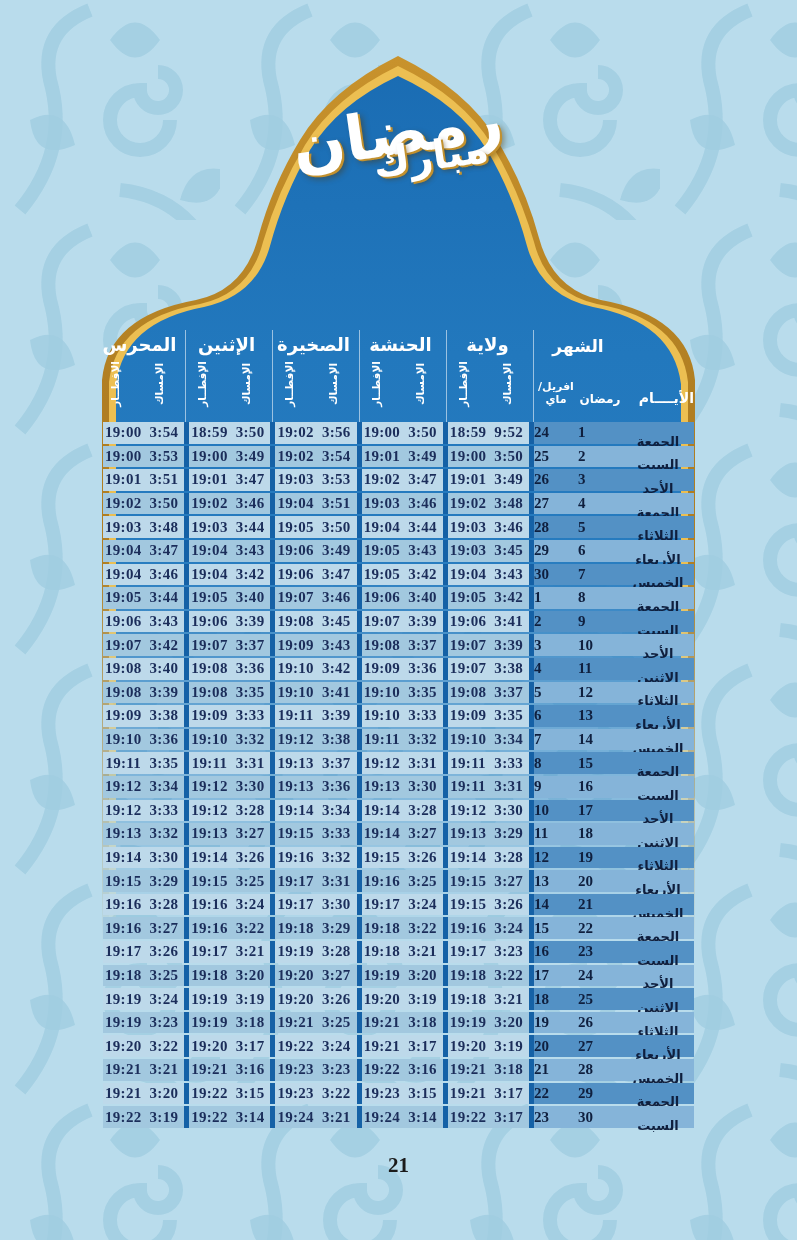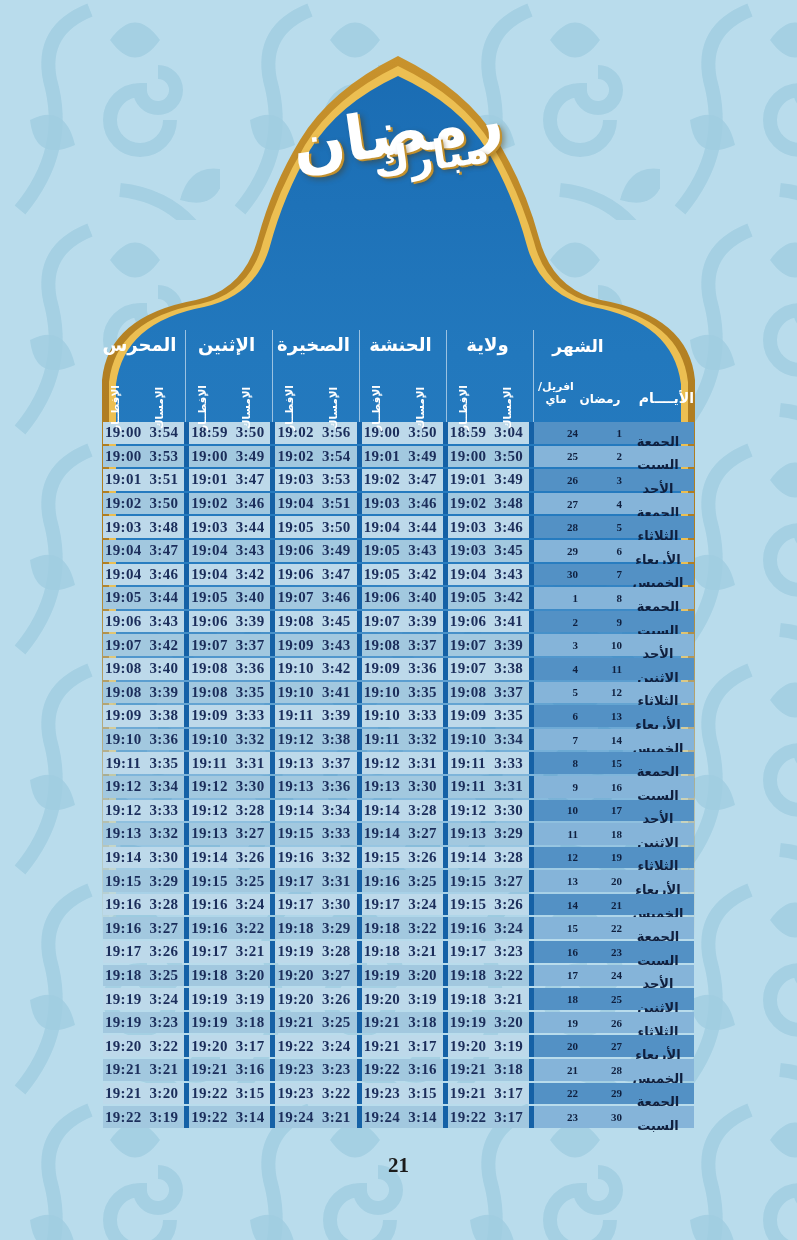--- a/index.html
+++ b/index.html
@@ -22,32 +22,32 @@
 
   
   .ttable{position:absolute;left:103px;top:330px;width:591px;direction:rtl;}
   .thead{position:relative;height:92px;display:flex;flex-direction:row;color:#fff;}
   .dg-head{position:relative;width:160px;flex:0 0 160px;}
   .dg-head .ayam{position:absolute;right:0;width:72px;bottom:16px;font-size:14px;font-weight:bold;}
   .dg-head .shahr{position:absolute;left:0;width:88px;top:6px;text-align:center;font-size:17px;font-weight:bold;}
   .dg-head .rlbl{position:absolute;left:44px;width:44px;bottom:16px;text-align:center;font-size:12px;font-weight:bold;}
   .dg-head .albl{position:absolute;left:-2px;width:48px;bottom:16px;text-align:center;font-size:11px;font-weight:bold;}
   .sep-h{width:5px;flex:0 0 5px;border-right:1px solid rgba(255,255,255,.55);}
-  .city-head{width:81px;flex:1 1 81px;display:flex;flex-direction:column;align-items:stretch;gap:24px;}
+  .city-head{width:81px;flex:1 1 81px;display:flex;flex-direction:column;align-items:stretch;}
   .city-name{text-align:center;font-size:18px;font-weight:bold;padding-top:4px;}
   .vlabels{flex:1;display:flex;flex-direction:row;}
   .vbox{flex:1;display:flex;align-items:center;justify-content:center;height:58px;}
   .vbox span{transform:rotate(-90deg);white-space:nowrap;font-size:10.5px;font-weight:bold;color:#fff;}
 
   .tbody{display:flex;flex-direction:column;}
   .trow{display:flex;flex-direction:row;height:21.6px;margin-bottom:2px;}
   .cell{display:flex;align-items:center;}
   .dg{width:160px;flex:0 0 160px;color:#0f1f3e;}
   .dg .dayname{width:72px;text-align:center;font-size:13px;font-weight:bold;margin-top:17px;}
-  .dg .num{width:44px;text-align:right;font-family:"Liberation Serif","DejaVu Serif",serif;font-size:11px;font-weight:bold;}
+  .dg .num{width:44px;text-align:left;font-family:"Liberation Serif","DejaVu Serif",serif;font-size:15px;font-weight:bold;}
   .vsep{width:5px;flex:0 0 5px;background:#1561a6;}
   .citycell{flex:1 1 81px;color:#1b2d5a;}
   .citycell .time{flex:1;text-align:center;font-family:"Liberation Serif","DejaVu Serif",serif;font-size:15px;font-weight:bold;letter-spacing:.3px;}
   .row-odd .dg{background:#5391c5;}
   .row-even .dg{background:#85b4d9;}
   .row-odd .citycell{background:#bdd9ea;}
   .row-even .citycell{background:#a2c8df;}
 
   .pagenum{position:absolute;left:0;bottom:62px;width:797px;text-align:center;
     font-family:"Liberation Serif","DejaVu Serif",serif;font-size:21px;font-weight:bold;color:#1b1b1b;z-index:2;}
@@ -184,21 +184,21 @@
         </div>
       <div class="tbody">
           <div class="trow row-odd">
             <div class="cell dg">
               <span class="dayname">الجمعة</span>
               <span class="num">1</span>
               <span class="num">24</span>
             </div>
             <div class="vsep"></div>
             <div class="cell citycell">
-              <span class="time">3:04</span>
+              <span class="time">9:52</span>
               <span class="time">18:59</span>
             </div>
             <div class="vsep"></div>
             <div class="cell citycell">
               <span class="time">3:50</span>
               <span class="time">19:00</span>
             </div>
             <div class="vsep"></div>
             <div class="cell citycell">
               <span class="time">3:56</span>

